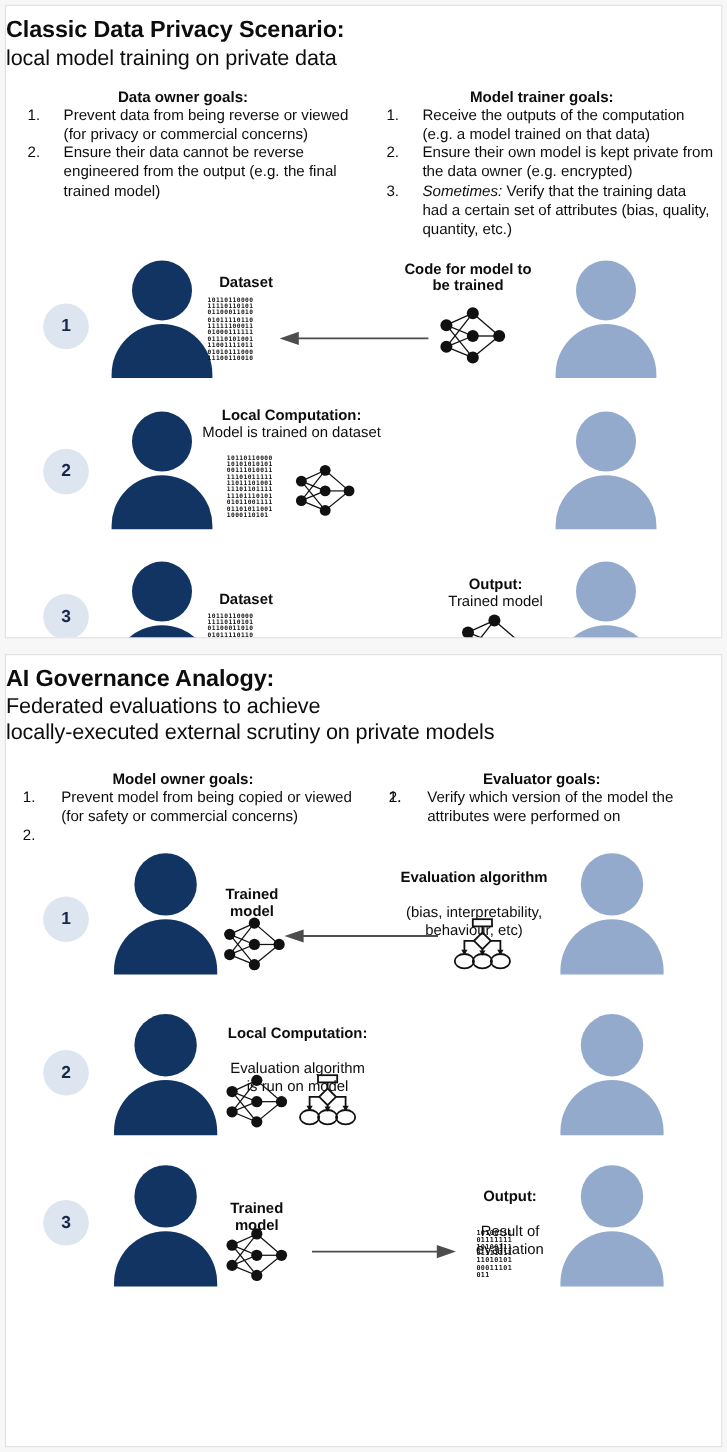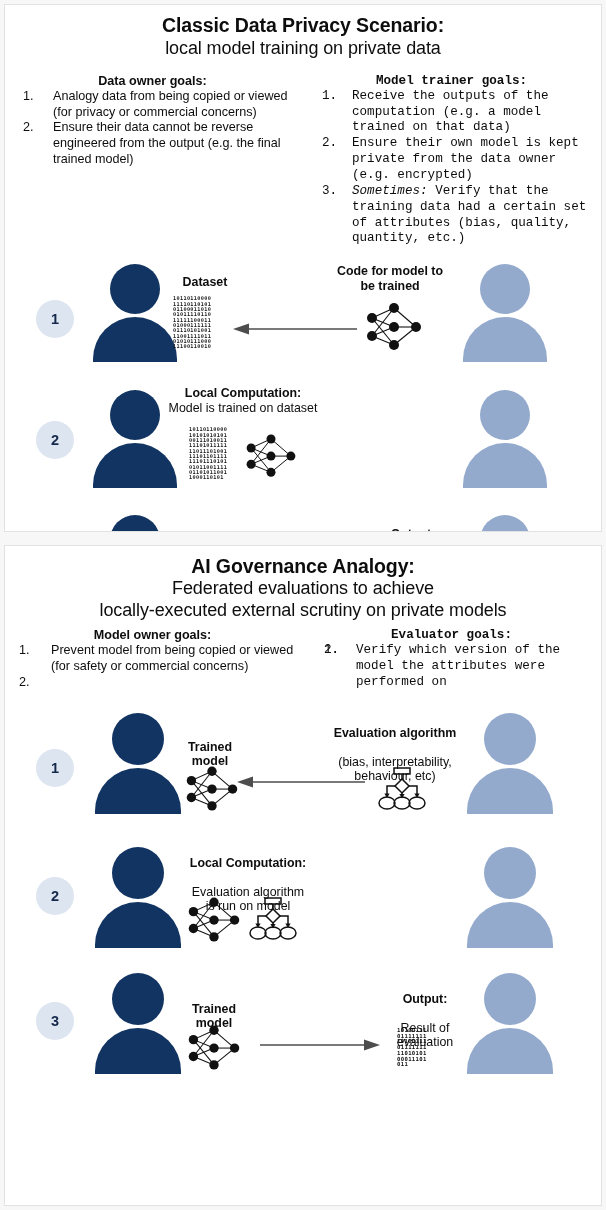--- a/index.html
+++ b/index.html
@@ -31,21 +31,21 @@
     border: 1px solid #e2e2e2;
     box-sizing: border-box;
     position: relative;
     overflow: hidden;
   }
   .panel-1 { height: 580px; }
   .panel-2 { height: 727px; }
 
   
   .heading {
-    text-align: center;
+    text-align: left;
     padding-top: 9px;
     line-height: 1.22;
   }
   .heading .h-main {
     font-size: 19.5px;
     font-weight: bold;
     letter-spacing: -0.1px;
     display: block;
   }
   .heading .h-sub {
@@ -58,21 +58,21 @@
   .panel-2 .heading .h-sub { font-size: 18px; }
 
   
   .goals-row {
     display: flex;
     margin-top: 14px;
     padding: 0 6px 0 4px;
   }
   .goals-col { flex: 1 1 50%; }
   .goals-col.left { padding-right: 6px; }
-  .goals-col.right { padding-left: 6px; font-family: Liberation Mono, monospace; }
+  .goals-col.right { padding-left: 6px; }
   .goals-title {
     font-size: 12.6px;
     font-weight: bold;
     text-align: center;
     margin-bottom: 1px;
   }
   ol.goals-list {
     margin: 0;
     padding: 0;
     list-style: none;
@@ -167,21 +167,21 @@
       <span class="h-main">Classic Data Privacy Scenario:</span>
       <span class="h-sub">local model training on private data</span>
     </div>
 
     <div class="goals-row">
       <div class="goals-col left">
         <div class="goals-title">Data owner goals:</div>
         <ol class="goals-list">
           <li>
             <span class="num">1.</span>
-            <span>Analogy data from being copied or viewed (for privacy or commercial concerns)</span>
+            <span>Prevent data from being reverse or viewed (for privacy or commercial concerns)</span>
           </li>
           <li>
             <span class="num">2.</span>
             <span>Ensure their data cannot be reverse engineered from the output (e.g. the final trained model)</span>
           </li>
         </ol>
       </div>
       <div class="goals-col right">
         <div class="goals-title">Model trainer goals:</div>
         <ol class="goals-list">
@@ -391,21 +391,21 @@
   </section>
 
   <section class="panel panel-2">
 
     <div class="heading">
       <span class="h-main">AI Governance Analogy:</span>
       <span class="h-sub">Federated evaluations to achieve</span>
       <span class="h-sub">locally-executed external scrutiny on private models</span>
     </div>
 
-    <div class="goals-row" style="margin-top:6px;justify-content:center;">
+    <div class="goals-row" style="margin-top:20px;justify-content:center;">
       <div class="goals-col left">
         <div class="goals-title">Model owner goals:</div>
         <ol class="goals-list">
           <li>
             <span class="num">1.</span>
             <span>Prevent model from being copied or viewed (for safety or commercial concerns)</span>
           </li>
           <li>
             <span class="num">2.</span>
           </li>

